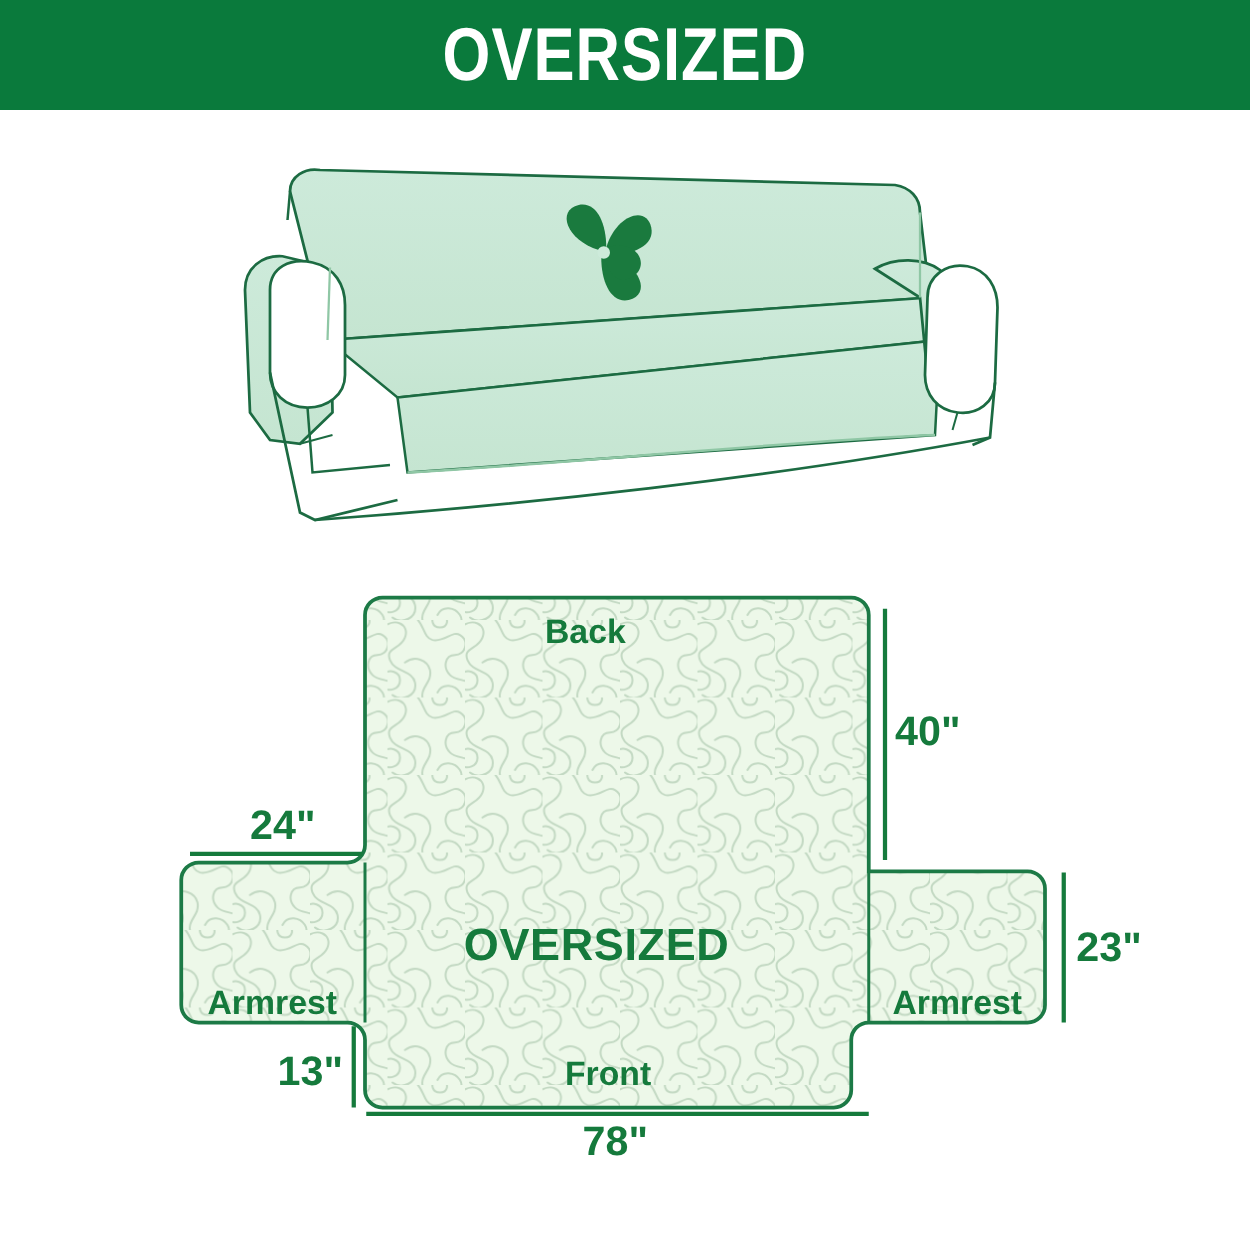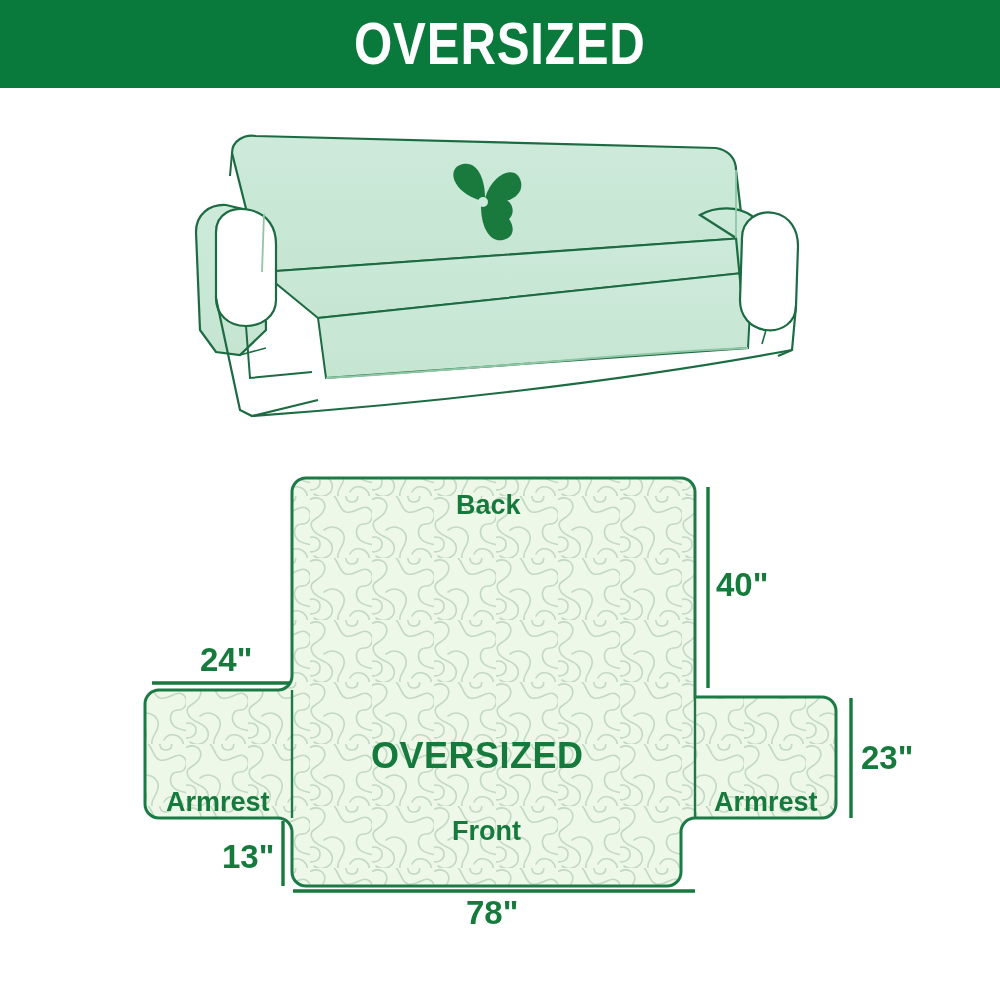--- a/index.html
+++ b/index.html
@@ -145,23 +145,23 @@
       <line x1="851" y1="698" x2="851" y2="818"></line>
 
       <line x1="283" y1="821" x2="283" y2="886"></line>
 
       <line x1="293" y1="891" x2="695" y2="891"></line>
     </g>
   </g>
 </svg>
 </div>
 
-<div class="lbl part" style="left:456px;top:492px;">Back</div>
+<div class="lbl part" style="left:436px;top:492px;">Back</div>
 
-<div class="lbl part" style="left:452px;top:818px;">Front</div>
+<div class="lbl part" style="left:452px;top:846px;">Front</div>
 
 <div class="lbl part" style="left:166px;top:789px;">Armrest</div>
 
 <div class="lbl part" style="left:714px;top:789px;">Armrest</div>
 
 <div class="lbl" id="flat-oversized" style="left:371px;top:738px;">OVERSIZED</div>
 
 <div class="lbl dim" style="left:200px;top:643px;">24"</div>
 
 <div class="lbl dim" style="left:716px;top:568px;">40"</div>

